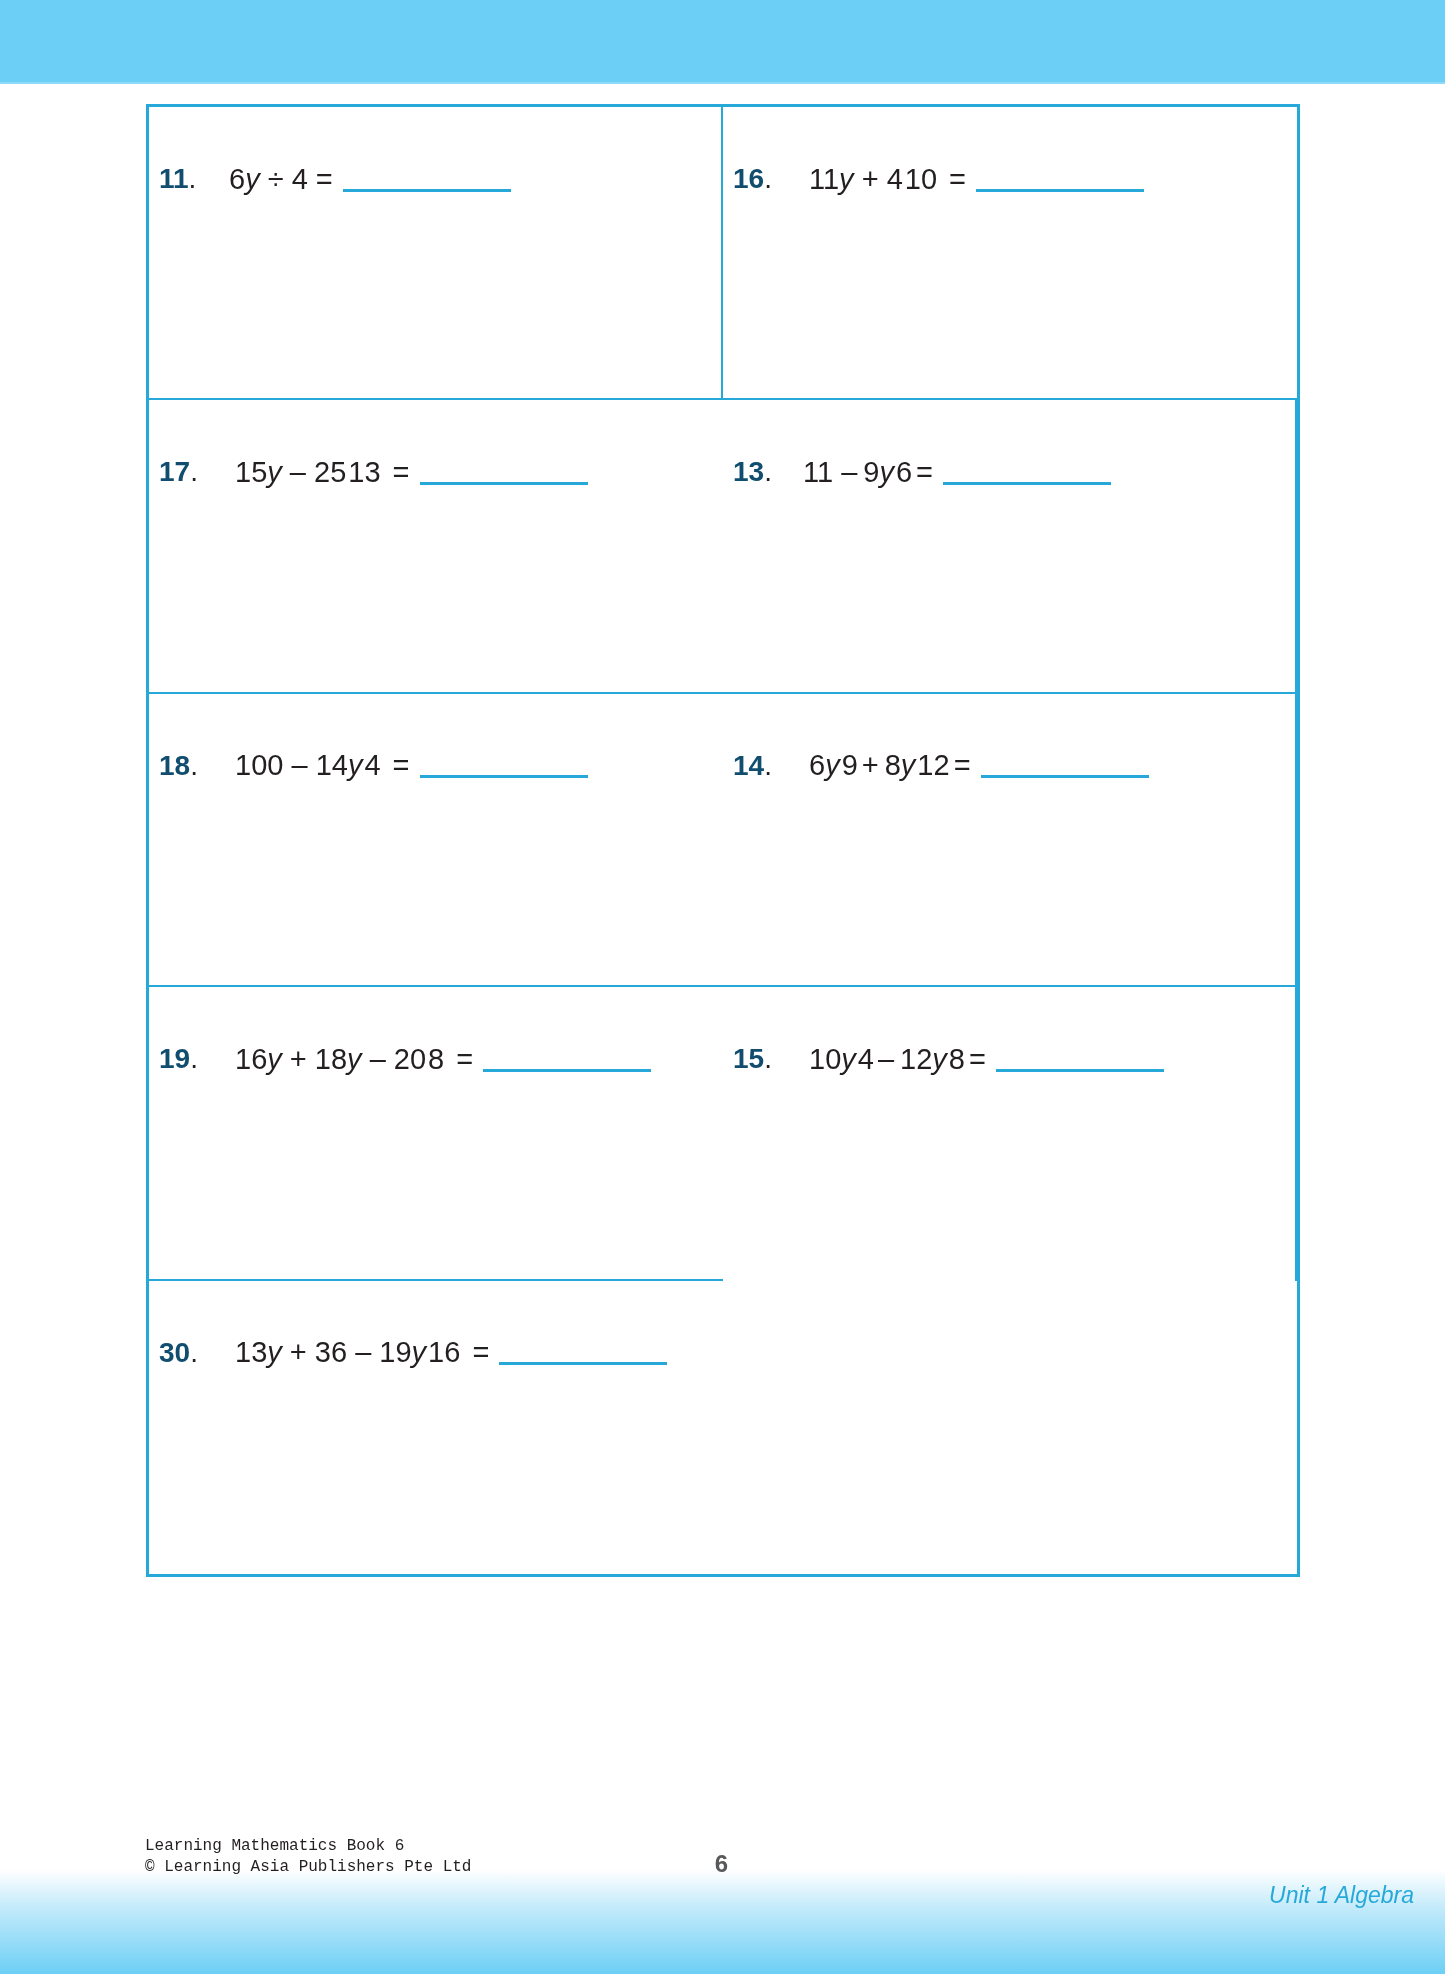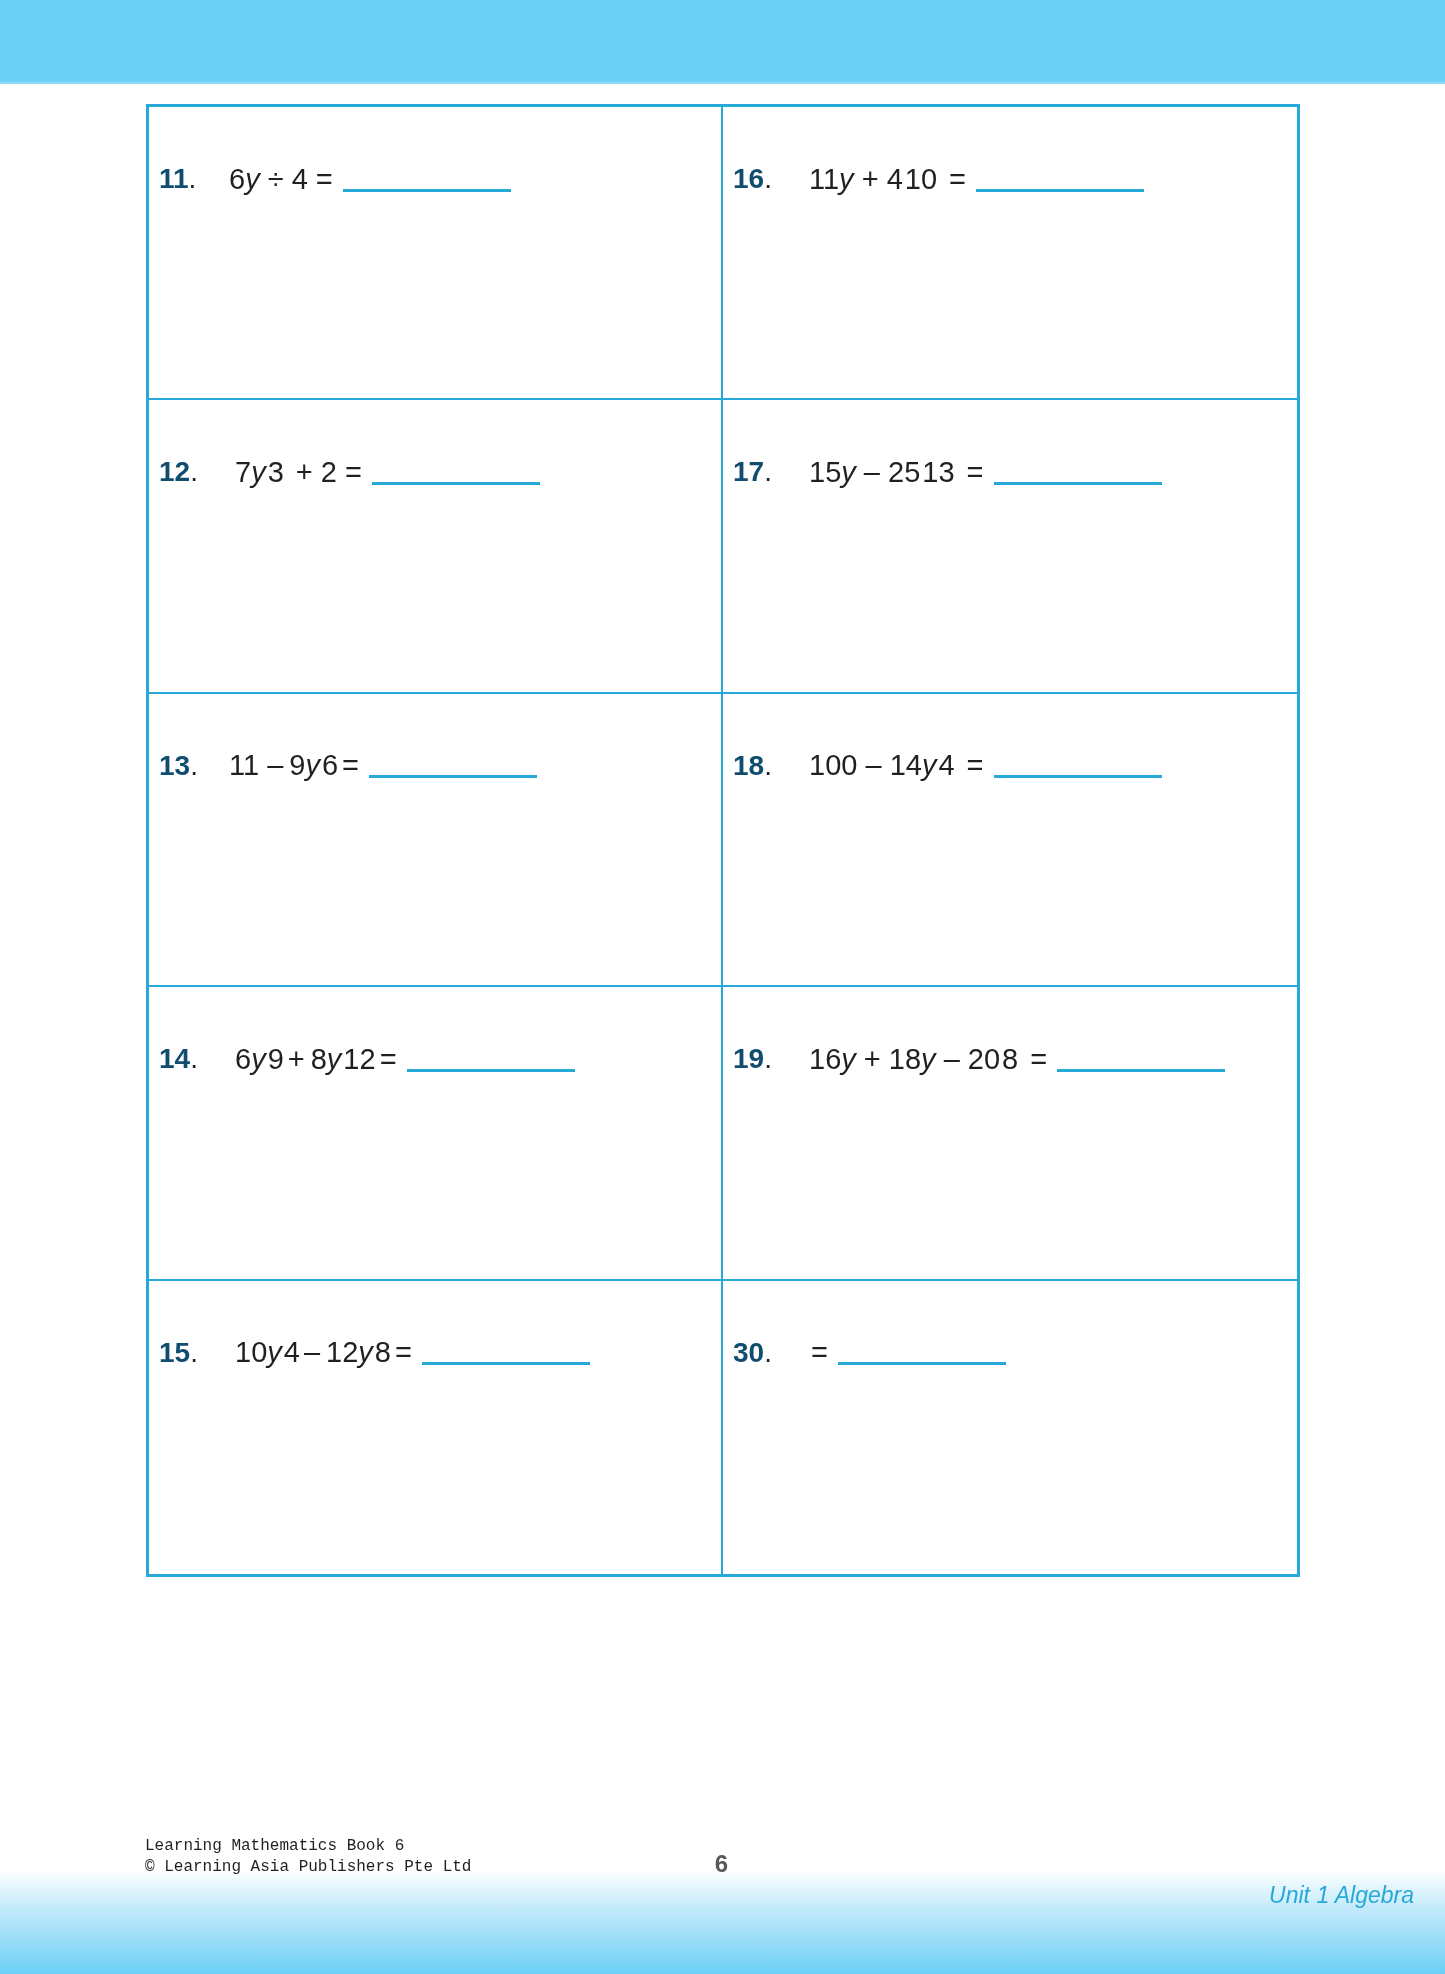--- a/index.html
+++ b/index.html
@@ -101,135 +101,126 @@
           <span class="frac">
             <span class="num"><span class="t">11</span><span class="v">y</span><span class="t"> + 4</span></span>
             <span class="bar"></span>
             <span class="den"><span class="t">10</span></span>
           </span>
           <span class="t"> =</span>
         </span>
       <span class="answer-line"></span>
     </div>
   </div>
+    <div class="cell col-right">
+    <div class="question">
+      <span class="q-num"><span class="n">17</span><span class="dot">.</span></span>
+      <span class="expr">
+          <span class="frac">
+            <span class="num"><span class="t">15</span><span class="v">y</span><span class="t"> – 25</span></span>
+            <span class="bar"></span>
+            <span class="den"><span class="t">13</span></span>
+          </span>
+          <span class="t"> =</span>
+        </span>
+      <span class="answer-line"></span>
+    </div>
+  </div>
     <div class="cell">
     <div class="question">
-      <span class="q-num"><span class="n">12</span><span class="dot">.</span></span>
-      <span class="expr">
-          <span class="frac">
-            <span class="num"><span class="t">7</span><span class="v">y</span></span>
-            <span class="bar"></span>
-            <span class="den"><span class="t">3</span></span>
-          </span>
-          <span class="t"> + 2 =</span>
-        </span>
-      <span class="answer-line"></span>
-    </div>
-  </div>
-    <div class="cell col-right">
-    <div class="question">
-      <span class="q-num"><span class="n">17</span><span class="dot">.</span></span>
-      <span class="expr">
-          <span class="frac">
-            <span class="num"><span class="t">15</span><span class="v">y</span><span class="t"> – 25</span></span>
-            <span class="bar"></span>
-            <span class="den"><span class="t">13</span></span>
+      <span class="q-num"><span class="n">13</span><span class="dot">.</span></span>
+      <span class="expr">
+          <span class="t">11 –</span>
+          <span class="frac">
+            <span class="num"><span class="t">9</span><span class="v">y</span></span>
+            <span class="bar"></span>
+            <span class="den"><span class="t">6</span></span>
+          </span>
+          <span class="t">=</span>
+        </span>
+      <span class="answer-line"></span>
+    </div>
+  </div>
+    <div class="cell col-right">
+    <div class="question">
+      <span class="q-num"><span class="n">18</span><span class="dot">.</span></span>
+      <span class="expr">
+          <span class="frac">
+            <span class="num"><span class="t">100 – 14</span><span class="v">y</span></span>
+            <span class="bar"></span>
+            <span class="den"><span class="t">4</span></span>
           </span>
           <span class="t"> =</span>
         </span>
       <span class="answer-line"></span>
     </div>
   </div>
     <div class="cell">
     <div class="question">
-      <span class="q-num"><span class="n">13</span><span class="dot">.</span></span>
-      <span class="expr">
-          <span class="t">11 –</span>
-          <span class="frac">
-            <span class="num"><span class="t">9</span><span class="v">y</span></span>
-            <span class="bar"></span>
-            <span class="den"><span class="t">6</span></span>
+      <span class="q-num"><span class="n">14</span><span class="dot">.</span></span>
+      <span class="expr">
+          <span class="frac">
+            <span class="num"><span class="t">6</span><span class="v">y</span></span>
+            <span class="bar"></span>
+            <span class="den"><span class="t">9</span></span>
+          </span>
+          <span class="t">+</span>
+          <span class="frac">
+            <span class="num"><span class="t">8</span><span class="v">y</span></span>
+            <span class="bar"></span>
+            <span class="den"><span class="t">12</span></span>
           </span>
           <span class="t">=</span>
         </span>
       <span class="answer-line"></span>
     </div>
   </div>
     <div class="cell col-right">
     <div class="question">
-      <span class="q-num"><span class="n">18</span><span class="dot">.</span></span>
-      <span class="expr">
-          <span class="frac">
-            <span class="num"><span class="t">100 – 14</span><span class="v">y</span></span>
+      <span class="q-num"><span class="n">19</span><span class="dot">.</span></span>
+      <span class="expr">
+          <span class="frac">
+            <span class="num"><span class="t">16</span><span class="v">y</span><span class="t"> + 18</span><span class="v">y</span><span class="t"> – 20</span></span>
+            <span class="bar"></span>
+            <span class="den"><span class="t">8</span></span>
+          </span>
+          <span class="t"> =</span>
+        </span>
+      <span class="answer-line"></span>
+    </div>
+  </div>
+    <div class="cell row-last">
+    <div class="question">
+      <span class="q-num"><span class="n">15</span><span class="dot">.</span></span>
+      <span class="expr">
+          <span class="frac">
+            <span class="num"><span class="t">10</span><span class="v">y</span></span>
             <span class="bar"></span>
             <span class="den"><span class="t">4</span></span>
           </span>
-          <span class="t"> =</span>
-        </span>
-      <span class="answer-line"></span>
-    </div>
-  </div>
-    <div class="cell">
-    <div class="question">
-      <span class="q-num"><span class="n">14</span><span class="dot">.</span></span>
-      <span class="expr">
-          <span class="frac">
-            <span class="num"><span class="t">6</span><span class="v">y</span></span>
-            <span class="bar"></span>
-            <span class="den"><span class="t">9</span></span>
-          </span>
-          <span class="t">+</span>
-          <span class="frac">
-            <span class="num"><span class="t">8</span><span class="v">y</span></span>
-            <span class="bar"></span>
-            <span class="den"><span class="t">12</span></span>
+          <span class="t">–</span>
+          <span class="frac">
+            <span class="num"><span class="t">12</span><span class="v">y</span></span>
+            <span class="bar"></span>
+            <span class="den"><span class="t">8</span></span>
           </span>
           <span class="t">=</span>
         </span>
       <span class="answer-line"></span>
     </div>
   </div>
-    <div class="cell col-right">
-    <div class="question">
-      <span class="q-num"><span class="n">19</span><span class="dot">.</span></span>
-      <span class="expr">
-          <span class="frac">
-            <span class="num"><span class="t">16</span><span class="v">y</span><span class="t"> + 18</span><span class="v">y</span><span class="t"> – 20</span></span>
-            <span class="bar"></span>
-            <span class="den"><span class="t">8</span></span>
-          </span>
-          <span class="t"> =</span>
-        </span>
-      <span class="answer-line"></span>
-    </div>
-  </div>
-    <div class="cell row-last">
-    <div class="question">
-      <span class="q-num"><span class="n">15</span><span class="dot">.</span></span>
-      <span class="expr">
-          <span class="frac">
-            <span class="num"><span class="t">10</span><span class="v">y</span></span>
-            <span class="bar"></span>
-            <span class="den"><span class="t">4</span></span>
-          </span>
-          <span class="t">–</span>
-          <span class="frac">
-            <span class="num"><span class="t">12</span><span class="v">y</span></span>
-            <span class="bar"></span>
-            <span class="den"><span class="t">8</span></span>
-          </span>
-          <span class="t">=</span>
-        </span>
-      <span class="answer-line"></span>
-    </div>
-  </div>
     <div class="cell col-right row-last">
     <div class="question">
       <span class="q-num"><span class="n">30</span><span class="dot">.</span></span>
       <span class="expr">
+          <span class="frac">
+            <span class="num"><span class="t">13</span><span class="v">y</span><span class="t"> + 36 – 19</span><span class="v">y</span></span>
+            <span class="bar"></span>
+            <span class="den"><span class="t">16</span></span>
+          </span>
           <span class="t"> =</span>
         </span>
       <span class="answer-line"></span>
     </div>
   </div>
   </div>
 
 <div class="bottom-band"></div>
 
 <div class="footer-left">

